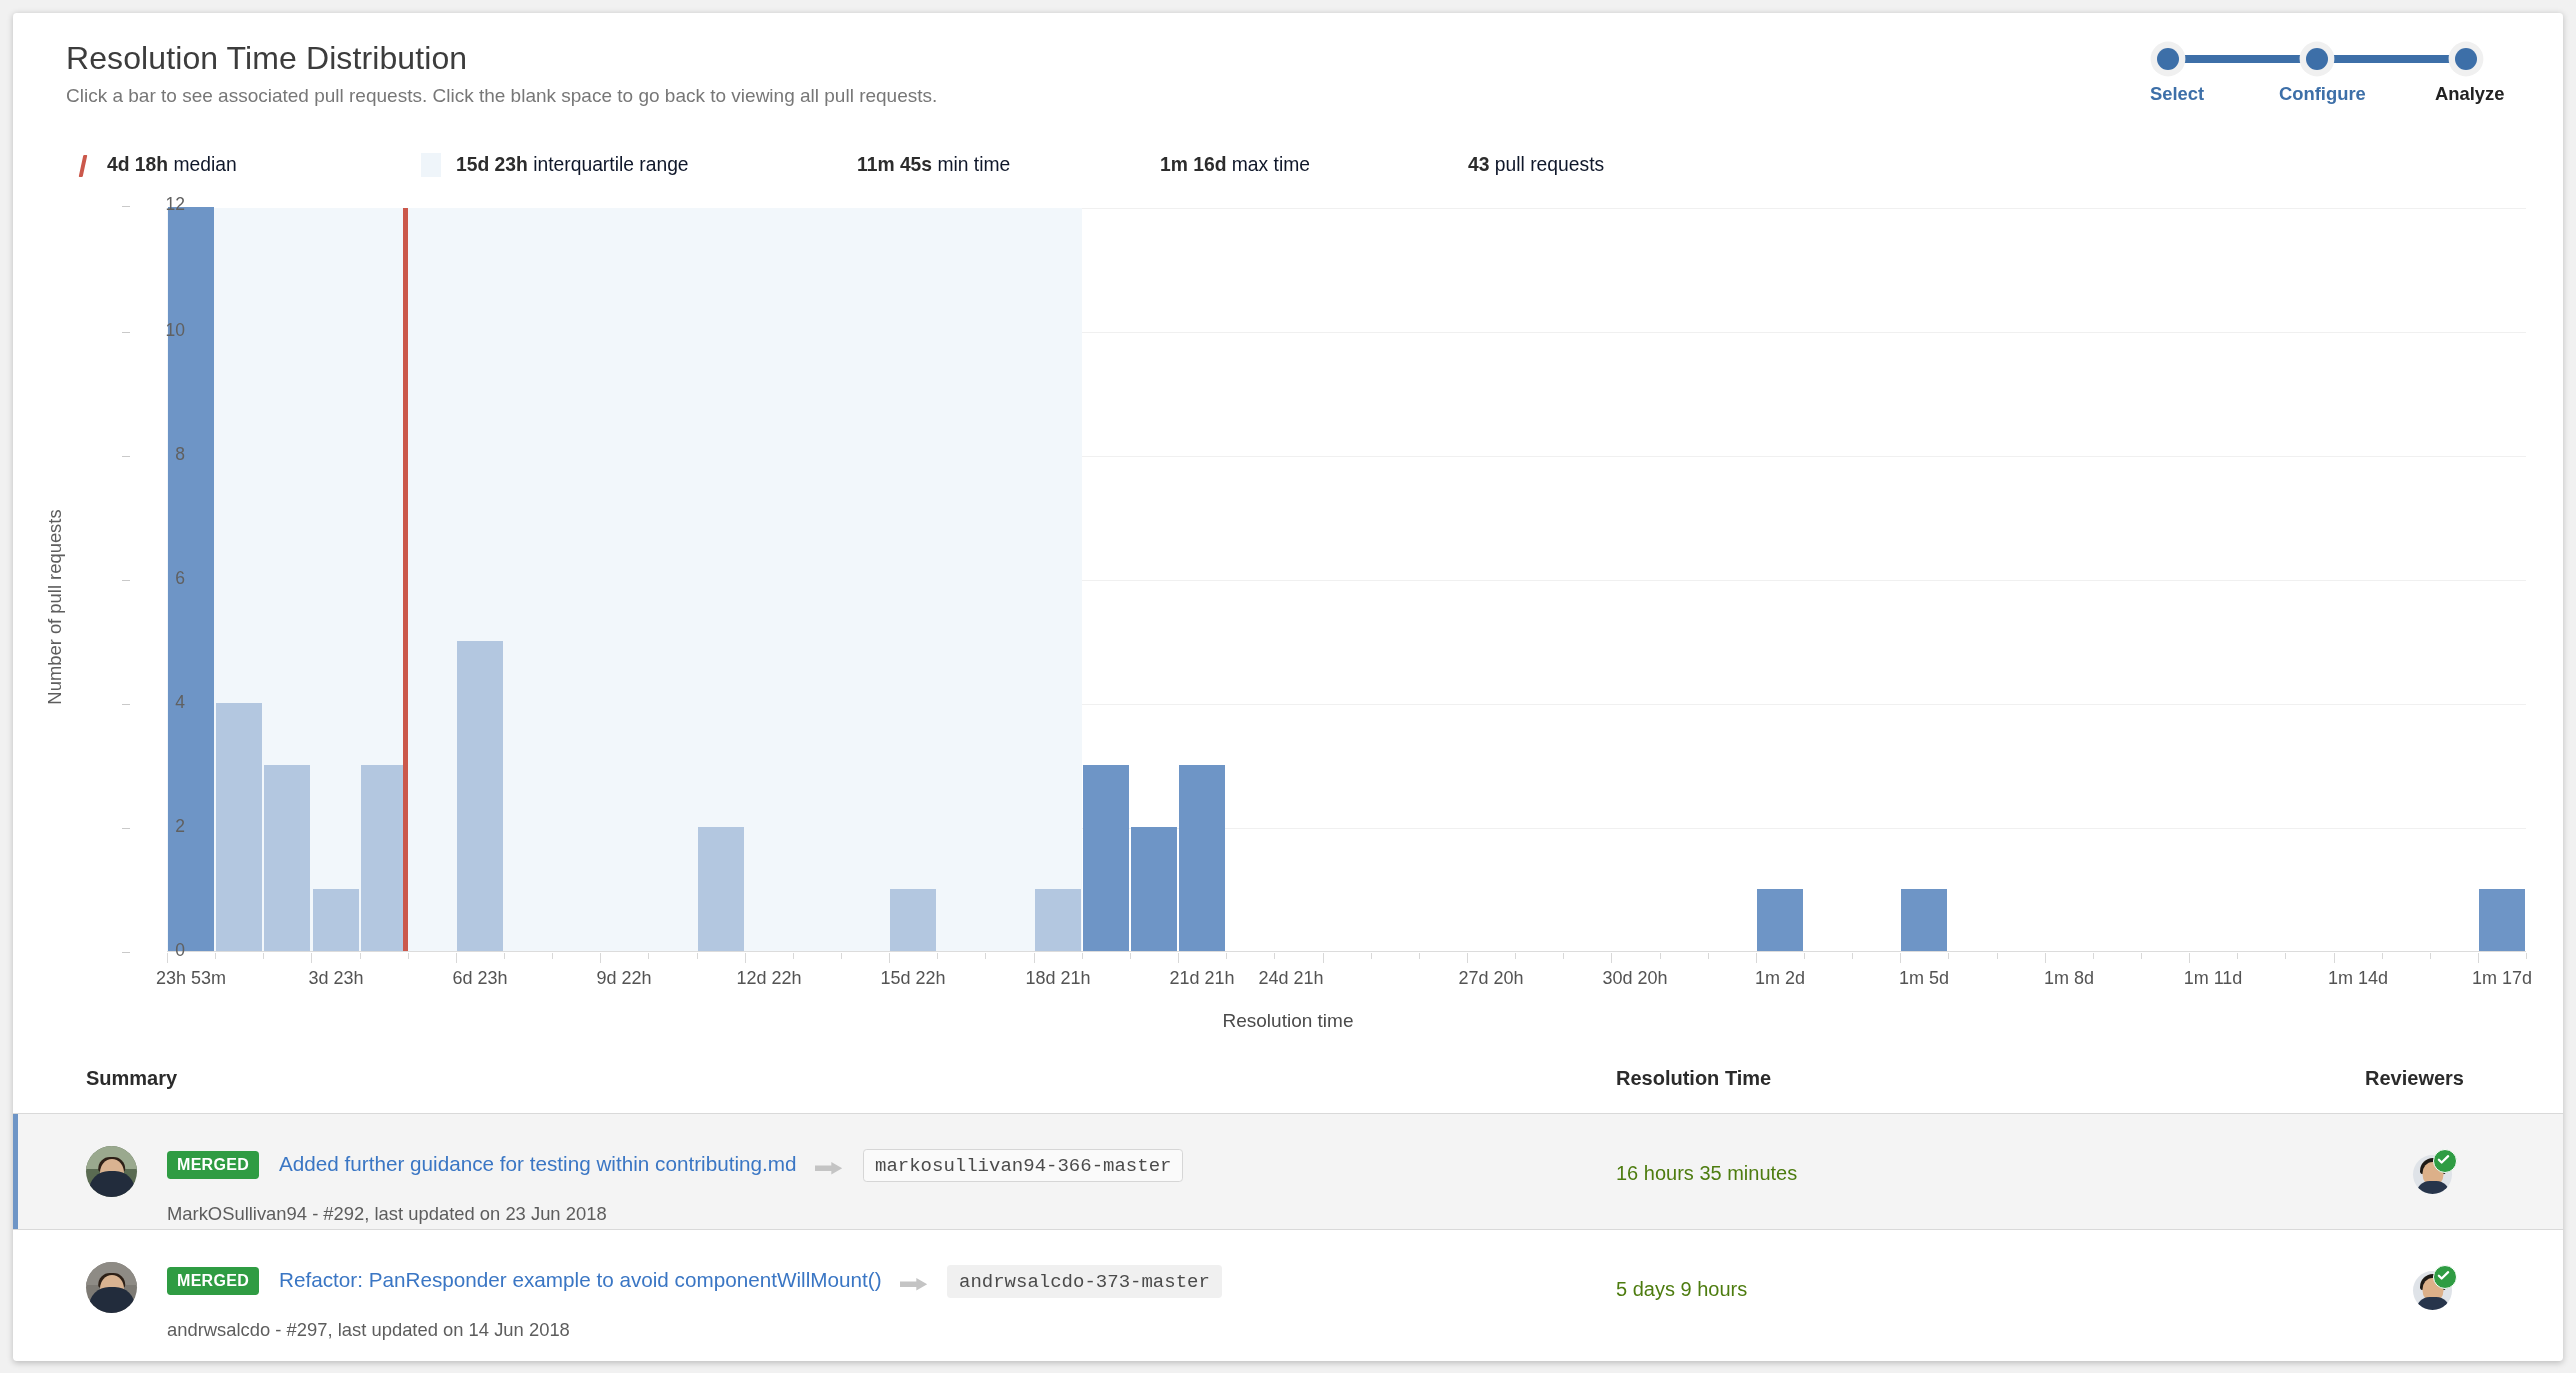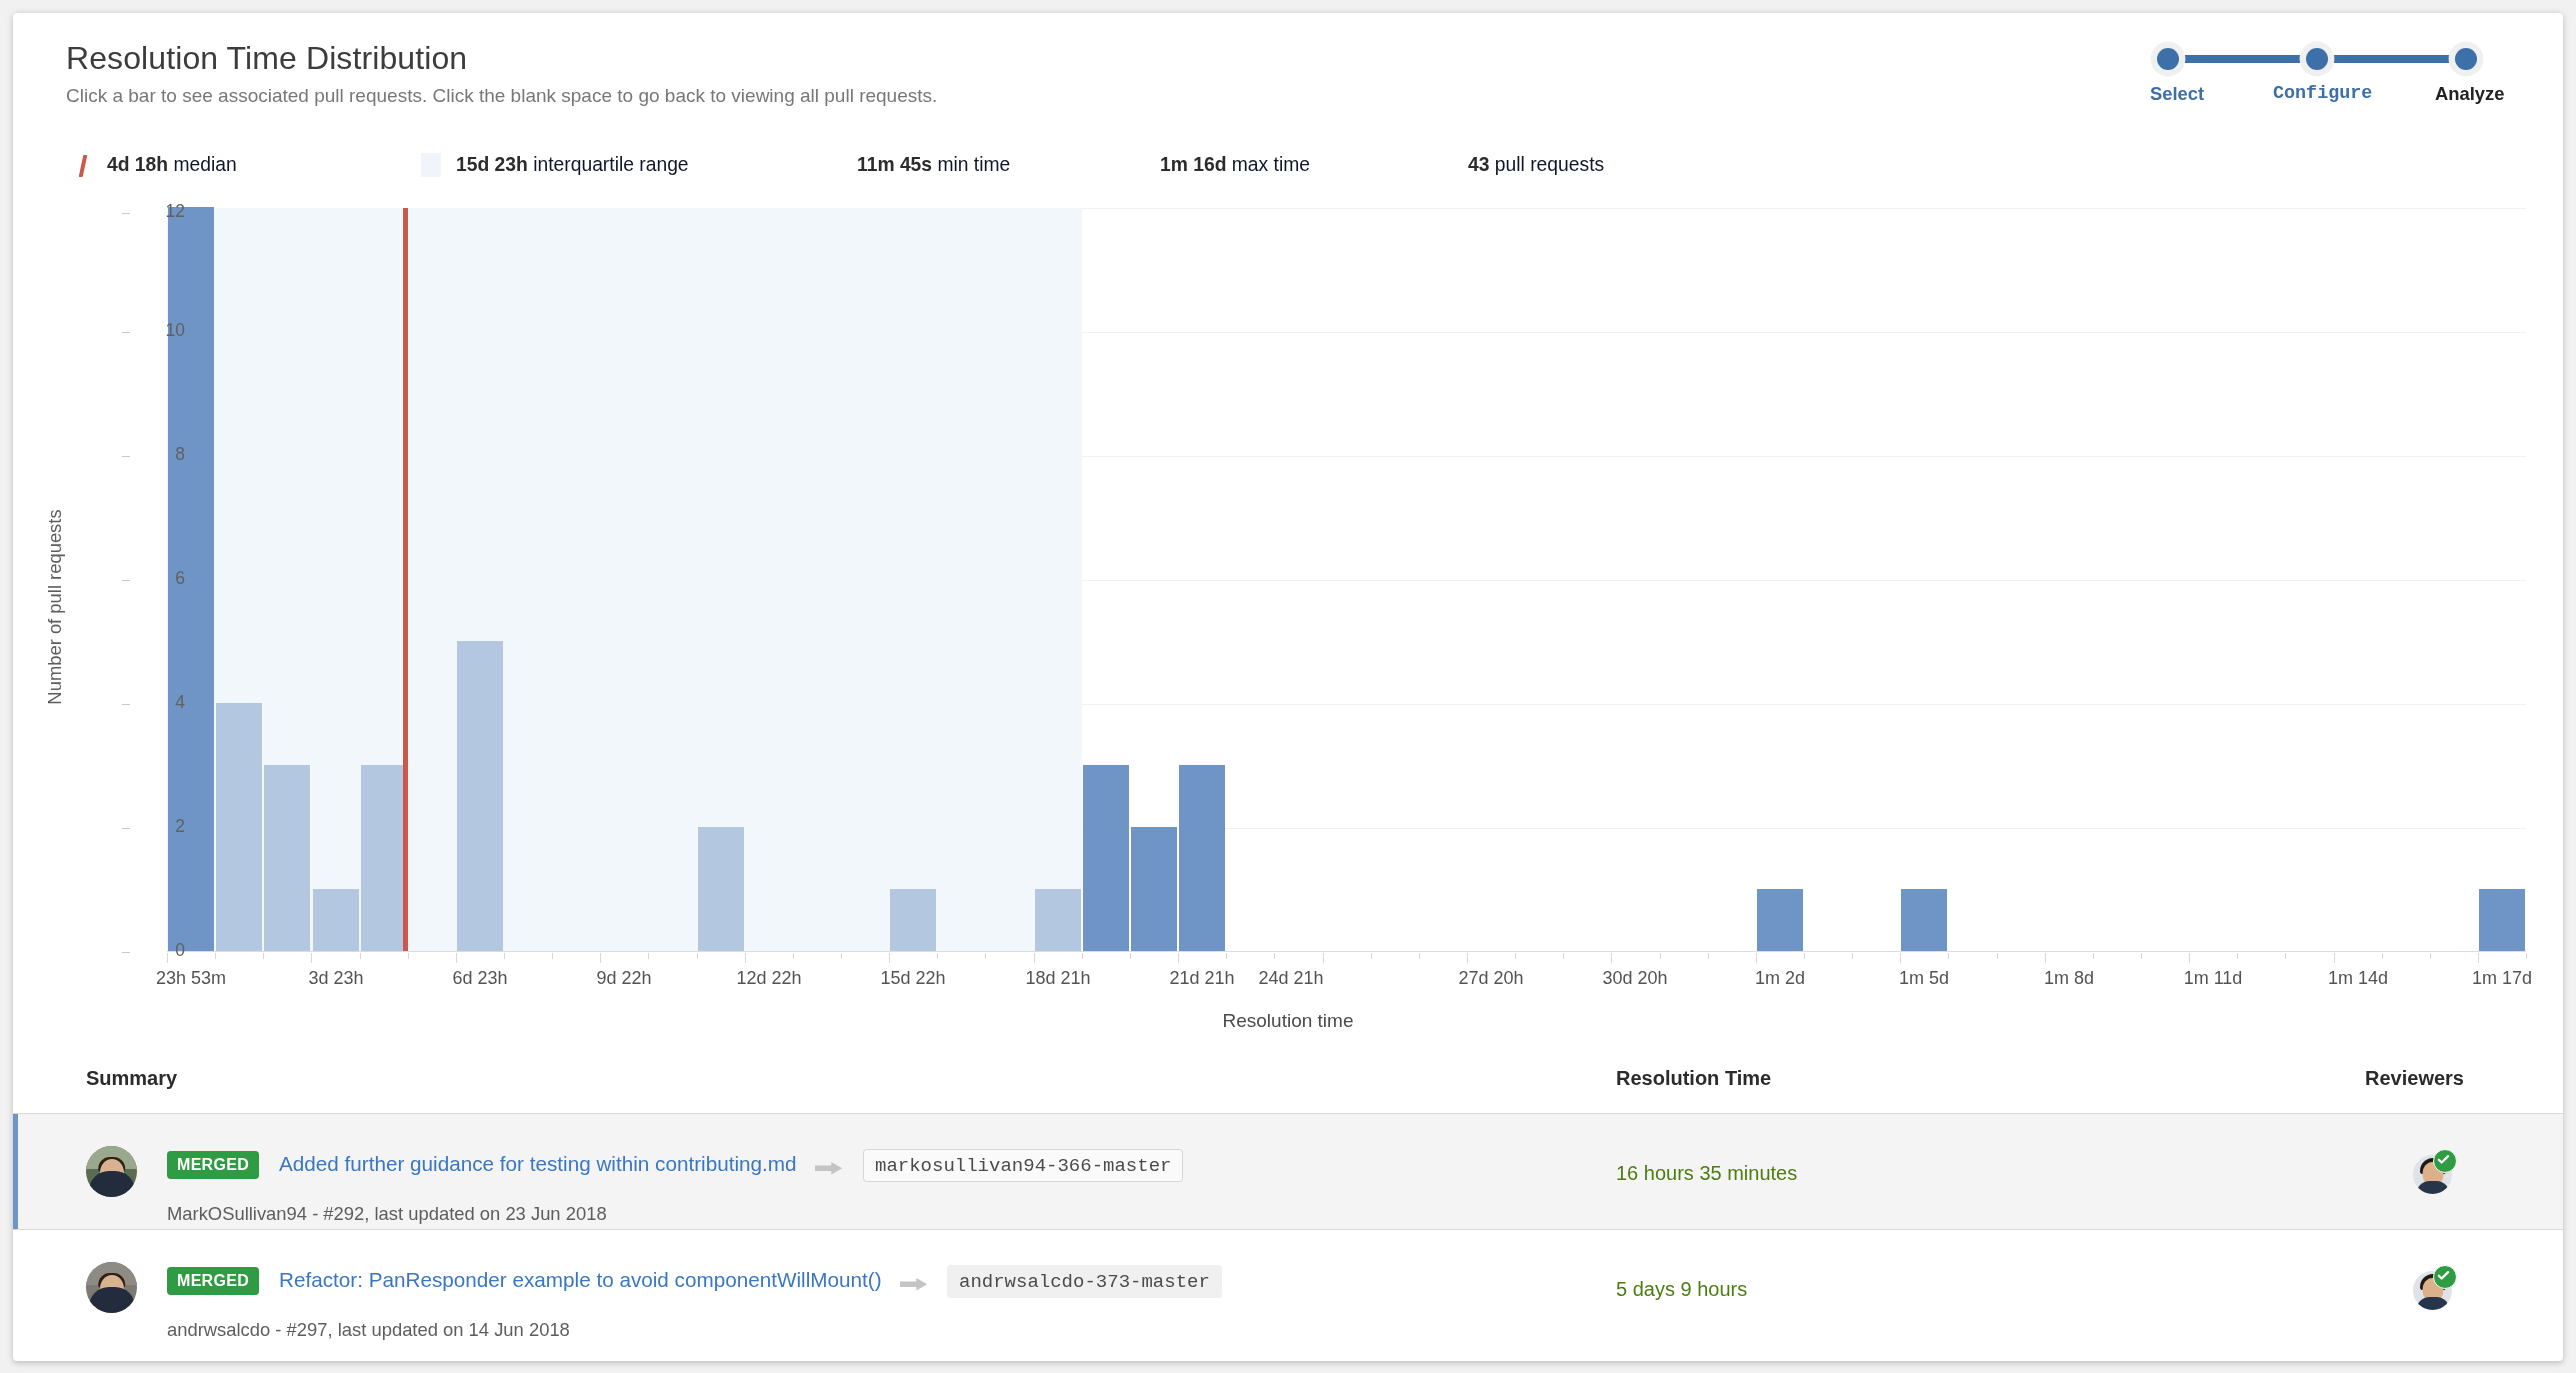--- a/index.html
+++ b/index.html
@@ -45,21 +45,21 @@
   .step-dot.d1{left:7.3px;}
   .step-dot.d2{left:156px;}
   .step-dot.d3{left:305px;}
   .step-labels{position:absolute;left:0;top:35px;width:358px;height:24px;}
   .step-lbl{
     position:absolute;font-size:18.4px;font-weight:700;white-space:nowrap;
     color:#3d6fa8;cursor:pointer;
   }
   .step-lbl.active{color:#222222;cursor:default;}
   .step-lbl.l1{left:0px;}
-  .step-lbl.l2{left:123px;font-family:Liberation Mono, monospace;}
+  .step-lbl.l2{left:129px;}
   .step-lbl.l3{left:285px;}
 
   
   .legend{position:absolute;left:68px;top:138px;height:27.6px;}
   .lg-item{position:absolute;white-space:nowrap;font-size:19.3px;line-height:27.6px;}
   .lg-strong{font-weight:700;color:#2c2c2c;}
   .lg-weak{font-weight:400;color:#0f172a;}
   .lg-swatch-median{
     position:absolute;left:0;top:3.7px;width:3.7px;height:22px;
     background:#cb584b;transform:skewX(-12deg);border-radius:0.9px;
@@ -303,21 +303,21 @@
         <div class="baseline"></div>
       </div>
 
       <div id="yticks">
           <div class="ytick" style="top: 748px;">0<div class="ytickmark" style="top: 12px;"></div></div>
           <div class="ytick" style="top: 624px;">2<div class="ytickmark" style="top: 12px;"></div></div>
           <div class="ytick" style="top: 500px;">4<div class="ytickmark" style="top: 12px;"></div></div>
           <div class="ytick" style="top: 376px;">6<div class="ytickmark" style="top: 12px;"></div></div>
           <div class="ytick" style="top: 252px;">8<div class="ytickmark" style="top: 12px;"></div></div>
           <div class="ytick" style="top: 128px;">10<div class="ytickmark" style="top: 12px;"></div></div>
-          <div class="ytick" style="top: 9px;">12<div class="ytickmark" style="top: 12px;"></div></div>
+          <div class="ytick" style="top: 2px;">12<div class="ytickmark" style="top: 12px;"></div></div>
         </div>
       <div class="xticks" id="xticks">
           <div class="xtick" style="left: 0px; height: 10px;"></div>
           <div class="xtick" style="left: 48px; height: 6.4px;"></div>
           <div class="xtick" style="left: 96px; height: 6.4px;"></div>
           <div class="xtick" style="left: 144px; height: 10px;"></div>
           <div class="xtick" style="left: 193px; height: 6.4px;"></div>
           <div class="xtick" style="left: 241px; height: 6.4px;"></div>
           <div class="xtick" style="left: 289px; height: 10px;"></div>
           <div class="xtick" style="left: 337px; height: 6.4px;"></div>

